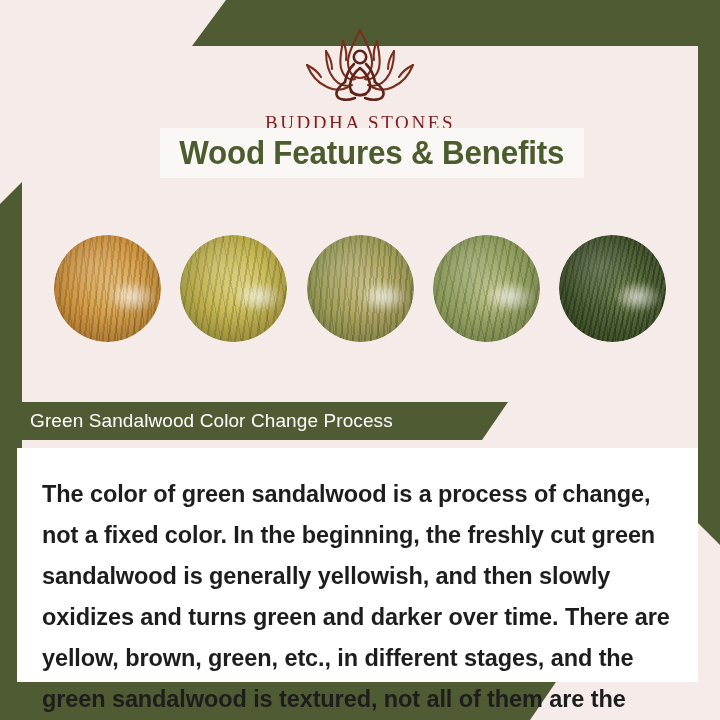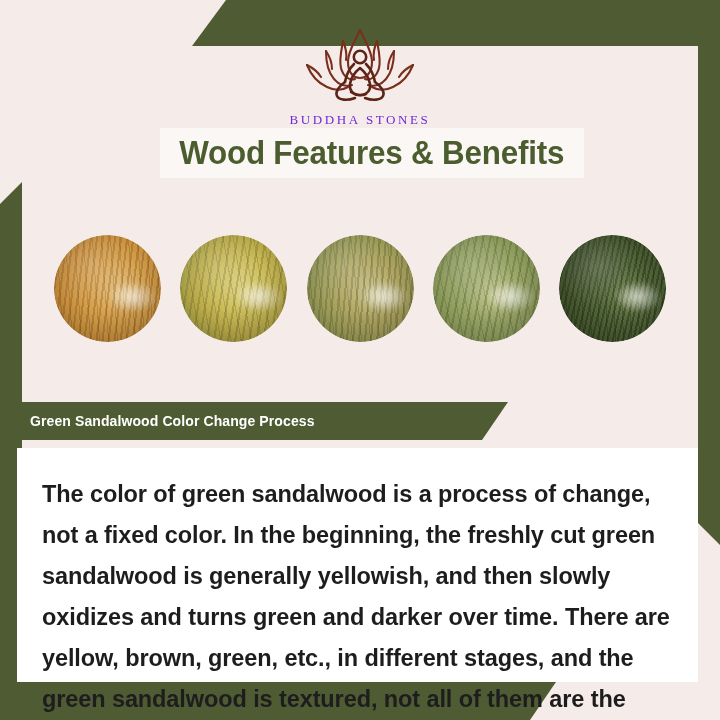--- a/index.html
+++ b/index.html
@@ -77,23 +77,23 @@
     text-align: center;
   }
   .logo-mark {
     display: block;
     margin: 0 auto;
   }
   .brand-name {
     display: block;
     margin-top: 2px;
     font-family: "Liberation Serif", serif;
-    font-size: 13px;
+    font-size: 19px;
     letter-spacing: 2.6px;
-    color: #6d28d9;
+    color: #7f1d1d;
     text-align: center;
   }
 
   
   .title-plaque {
     position: absolute;
     top: 128px;
     left: 160px;
     width: 424px;
     height: 50px;
@@ -170,22 +170,22 @@
     left: 16px;
     width: 492px;
     height: 38px;
     background: #4f5c33;
     clip-path: polygon(0 0, 100% 0, calc(100% - 26px) 100%, 0 100%);
     display: flex;
     align-items: center;
   }
   .section-banner-text {
     color: #ffffff;
-    font-size: 14px;
-    font-weight: bold;
+    font-size: 19px;
+    font-weight: normal;
     padding-left: 14px;
     letter-spacing: 0.1px;
     white-space: nowrap;
   }
 
   
   .copy-card {
     position: absolute;
     top: 448px;
     left: 17px;

